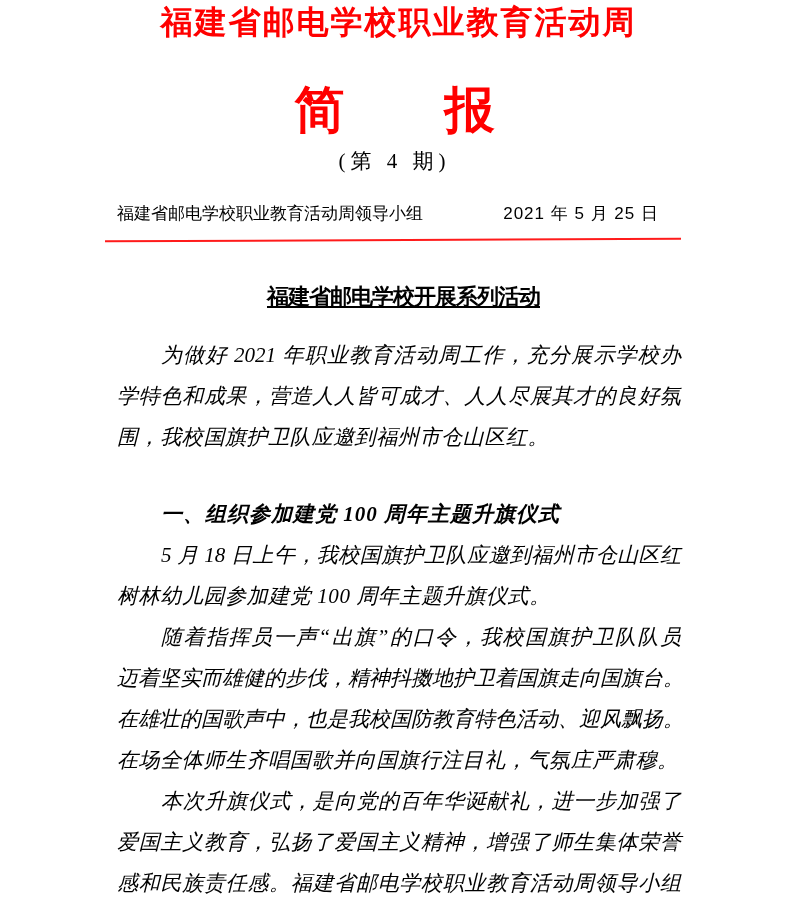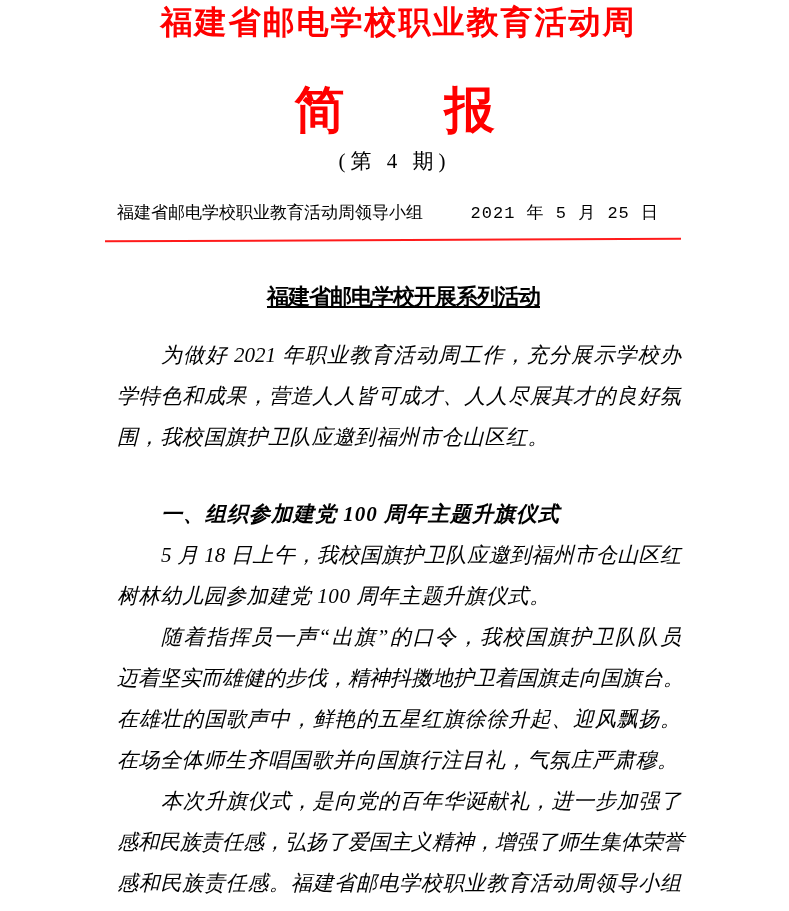--- a/index.html
+++ b/index.html
@@ -30,21 +30,21 @@
   }
   .issue{
     position:absolute;top:145px;left:0;width:789px;
     text-align:center;
     font-size:21px;line-height:32px;
     letter-spacing:5px;
   }
   .meta-row{
     position:absolute;top:200px;left:117px;right:130px;
     display:flex;justify-content:space-between;align-items:baseline;
-    font-family:Liberation Mono, monospace;
+    font-family:Liberation Sans, sans-serif;
     font-size:17px;line-height:28px;gap:28px;
   }
   .meta-row .date{letter-spacing:1px;}
   .rule{
     position:absolute;top:239px;left:105px;
     width:576px;height:2px;
     background:#ff1b1b;
     transform:rotate(-0.27deg);
   }
   .article-title{
@@ -105,20 +105,20 @@
 
   <div class="article-body" id="article-body">
       <div class="line first fill">为做好 2021 年职业教育活动周工作，充分展示学校办</div>
       <div class="line fill">学特色和成果，营造人人皆可成才、人人尽展其才的良好氛</div>
       <div class="line">围，我校国旗护卫队应邀到福州市仓山区红。</div>
       <div class="line first sub">一、组织参加建党 100 周年主题升旗仪式</div>
       <div class="line first fill">5 月 18 日上午，我校国旗护卫队应邀到福州市仓山区红</div>
       <div class="line">树林幼儿园参加建党 100 周年主题升旗仪式。</div>
       <div class="line first fill">随着指挥员一声“出旗”的口令，我校国旗护卫队队员</div>
       <div class="line fill">迈着坚实而雄健的步伐，精神抖擞地护卫着国旗走向国旗台。</div>
-      <div class="line fill">在雄壮的国歌声中，鲜艳的五星红旗徐徐升起、迎风飘扬。</div>
+      <div class="line fill">在雄壮的国歌声中，也是我校国防教育特色活动、迎风飘扬。</div>
       <div class="line">在场全体师生齐唱国歌并向国旗行注目礼，气氛庄严肃穆。</div>
       <div class="line first fill">本次升旗仪式，是向党的百年华诞献礼，进一步加强了</div>
-      <div class="line fill">感和民族责任感，弘扬了爱国主义精神，增强了师生集体荣誉</div>
+      <div class="line fill">爱国主义教育，弘扬了爱国主义精神，增强了师生集体荣誉</div>
       <div class="line fill">感和民族责任感。福建省邮电学校职业教育活动周领导小组</div>
     </div>
 
 </div>
 
 </body></html>

